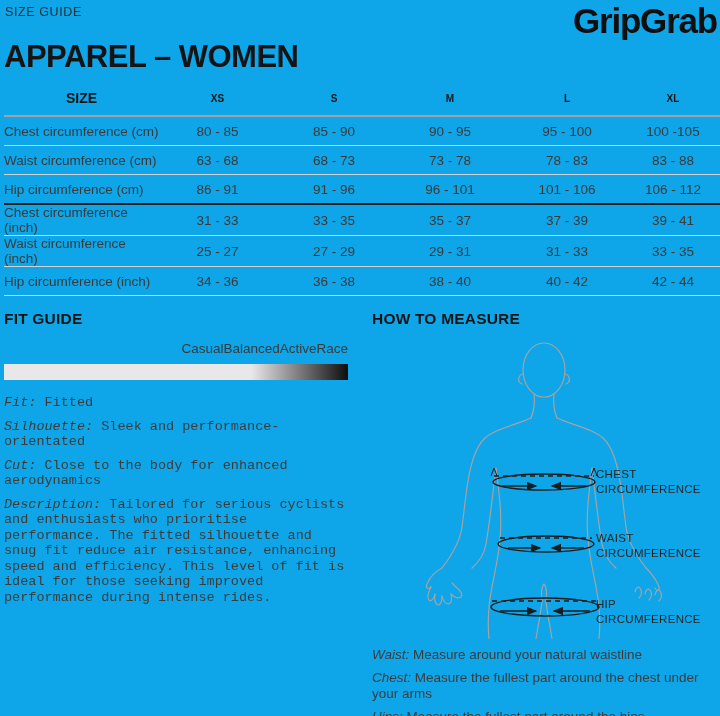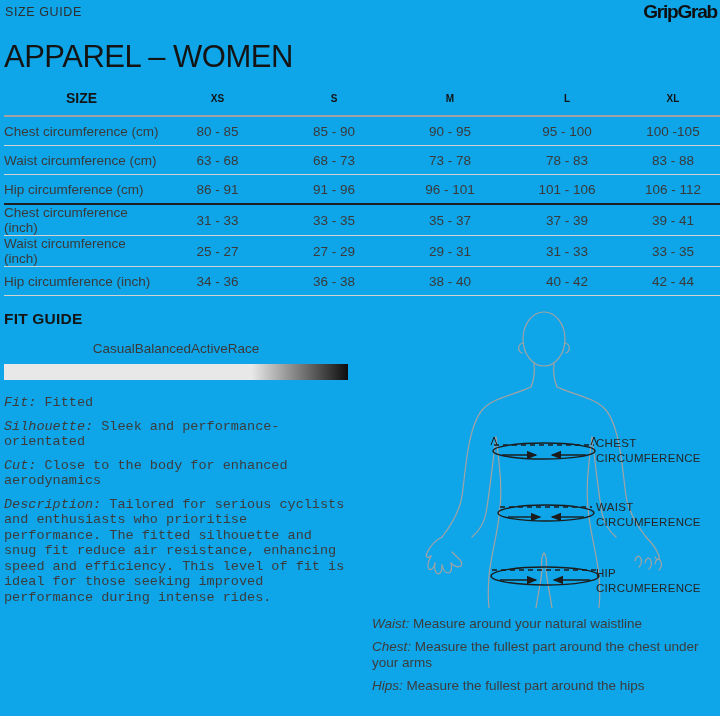--- a/index.html
+++ b/index.html
@@ -1,40 +1,40 @@
 <!DOCTYPE html>
 <html><head>
 <meta charset="utf-8">
 <style>
   html,body { margin:0; padding:0; background:#ffffff; }
   .page {
     position:relative; width:720px; height:716px; background:#0ea5e9;
     font-family:"Liberation Sans", sans-serif; color:#3a3a3a; overflow:hidden;
   }
   .eyebrow { position:absolute; top:5px; left:5px; font-size:12.5px; letter-spacing:0.6px; color:#2e2e2e; }
-  .brand   { position:absolute; top:1px; right:3px; font-size:19px; font-weight:700; letter-spacing:-1.2px; color:#0f0f0f; }
-  .title   { position:absolute; top:39px; left:4px; margin:0; font-size:31px; font-weight:400; letter-spacing:-0.5px; color:#141414; }
+  .brand   { position:absolute; top:1px; right:3px; font-size:35px; font-weight:700; letter-spacing:-1.2px; color:#0f0f0f; }
+  .title   { position:absolute; top:39px; left:4px; margin:0; font-size:31px; font-weight:700; letter-spacing:-0.5px; color:#141414; }
 
   table.size-table { position:absolute; top:90px; left:4px; width:716px; border-collapse:collapse; table-layout:fixed; }
   .size-table th {
     text-align:center; font-size:10px; font-weight:700; color:#141414;
     padding:0 0 9px 0; border-bottom:2px solid #a2a2a2;
   }
   .size-table th.col-label { text-align:center; font-size:14px; }
   .size-table td {
     text-align:center; font-size:13.5px; color:#3a3a3a; height:28px;
     border-bottom:1px solid #d2d2d2; padding:0;
   }
   .size-table td.row-label { text-align:left; }
   .size-table tr.group-end td { border-bottom:2px solid #1e1e1e; }
 
   .section-heading { margin:0 0 13px 0; font-size:15.5px; font-weight:800; letter-spacing:0.2px; color:#141414; }
 
   .fit-guide { position:absolute; left:4px; top:310px; width:344px; }
-  .scale-labels { display:flex; justify-content:center; font-size:13.5px; color:#3a3a3a; margin-bottom:8px; }
+  .scale-labels { display:flex; justify-content:flex-end; font-size:13.5px; color:#3a3a3a; margin-bottom:8px; }
   .scale-bar { height:16px; background:#e8e8e8; }
   .fit-attrs { margin-top:15px;font-family:Liberation Mono, monospace; }
   .fit-attrs p { margin:0 0 8px 0; font-size:13.5px; line-height:15.5px; color:#3c3c3c; }
   .term { font-style:italic; }
 
   .how-to { position:absolute; left:372px; top:310px; width:348px; }
   .figure-wrap { position:relative; width:348px; height:298px; }
   .figure-wrap svg { position:absolute; left:0; top:0; }
   .measure-label { position:absolute; left:224px; font-size:11.5px; line-height:14.5px; letter-spacing:0.3px; color:#262626; }
   .measure-label.chest { top:126px; }
@@ -134,20 +134,21 @@
     <div class="scale-bar" style="background: linear-gradient(90deg, rgb(232, 232, 232) 0%, rgb(232, 232, 232) 72%, rgb(13, 13, 13) 100%);"></div>
     <div class="fit-attrs">
       <p><i class="term">Fit:</i> <span>Fitted</span></p>
       <p><i class="term">Silhouette:</i> <span>Sleek and performance-orientated</span></p>
       <p><i class="term">Cut:</i> <span>Close to the body for enhanced aerodynamics</span></p>
       <p><i class="term">Description:</i> <span>Tailored for serious cyclists and enthusiasts who prioritise performance. The fitted silhouette and snug fit reduce air resistance, enhancing speed and efficiency. This level of fit is ideal for those seeking improved performance during intense rides.</span></p>
     </div>
   </section>
 
   <section class="how-to">
+    <h2 class="section-heading">HOW TO MEASURE</h2>
 
     <div class="figure-wrap">
       <svg width="348" height="298" viewBox="0 0 348 298">
         <defs>
           <marker id="arr" markerWidth="9" markerHeight="8" refX="6.5" refY="3" orient="auto">
             <path d="M0 0 L7.5 3 L0 6 Z" fill="#1c1c1c"></path>
           </marker>
         </defs>
 
         <g stroke="#a3a3a3" fill="none" stroke-width="1.2" stroke-linecap="round" stroke-linejoin="round">

